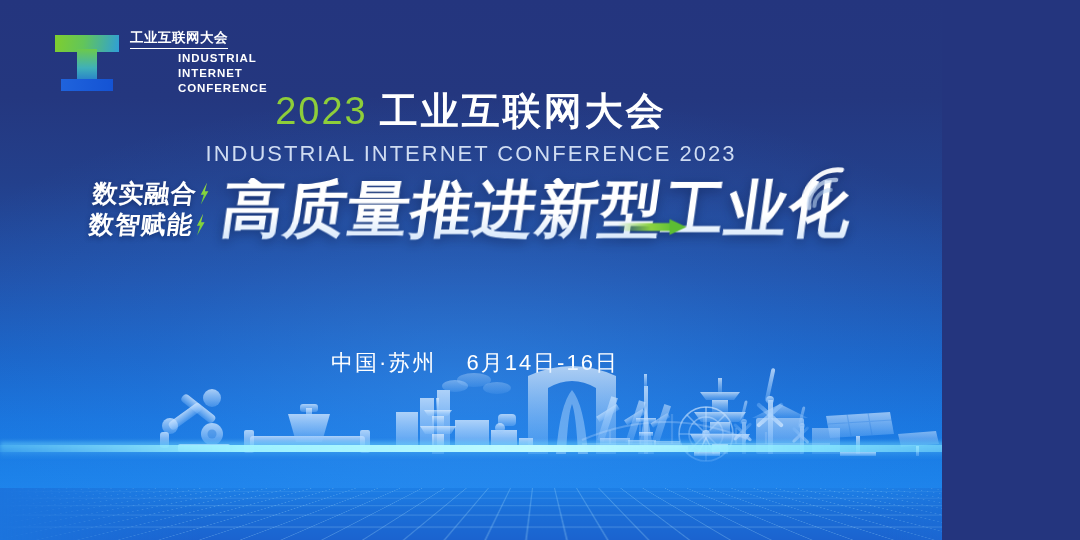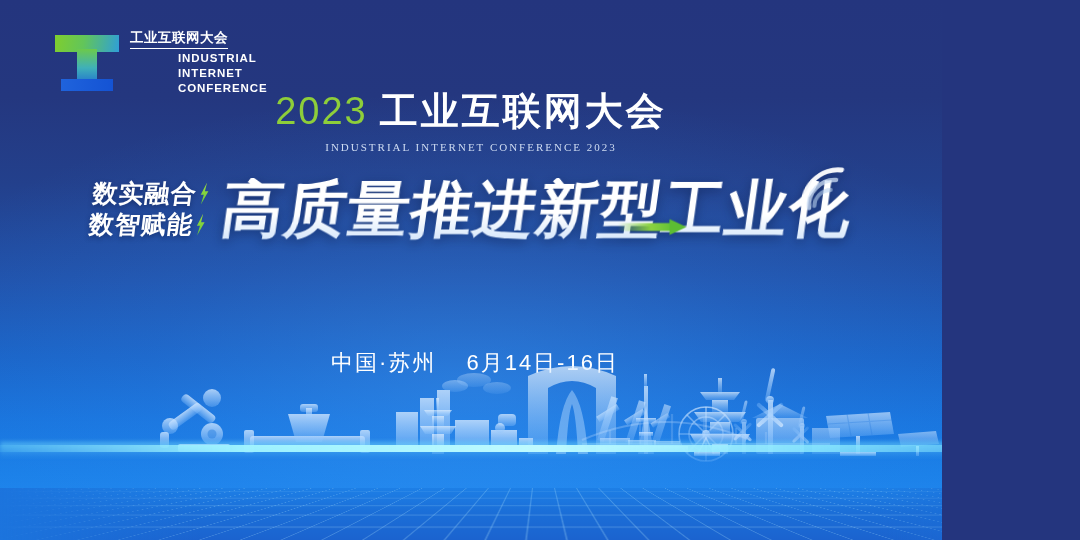--- a/index.html
+++ b/index.html
@@ -76,22 +76,22 @@
     text-align:center;
   }
   .title-main {
     font-size:38px; font-weight:bold; line-height:1.05;
     letter-spacing:1px; white-space:nowrap;
   }
   .title-year { color:#8ece3a; letter-spacing:2px; font-weight:500;text-align:center; }
   .title-cn   { color:#ffffff; letter-spacing:3px; margin-left:12px; }
   .title-sub {
     margin-top:9px;
-    font-size:11px; font-weight:500; letter-spacing:2.0px;
-    color:#cfdcf2; white-space:nowrap;font-family:Liberation Serif, serif;
+    font-size:22px; font-weight:500; letter-spacing:2.0px;
+    color:#cfdcf2; white-space:nowrap;
   }
 
   
   #slogan {
     position:absolute; left:0; right:0; top:178px;
     display:flex; align-items:center; justify-content:center;
     gap:14px;
   }
   .slogan-small {
     display:flex; flex-direction:column; gap:4px;

